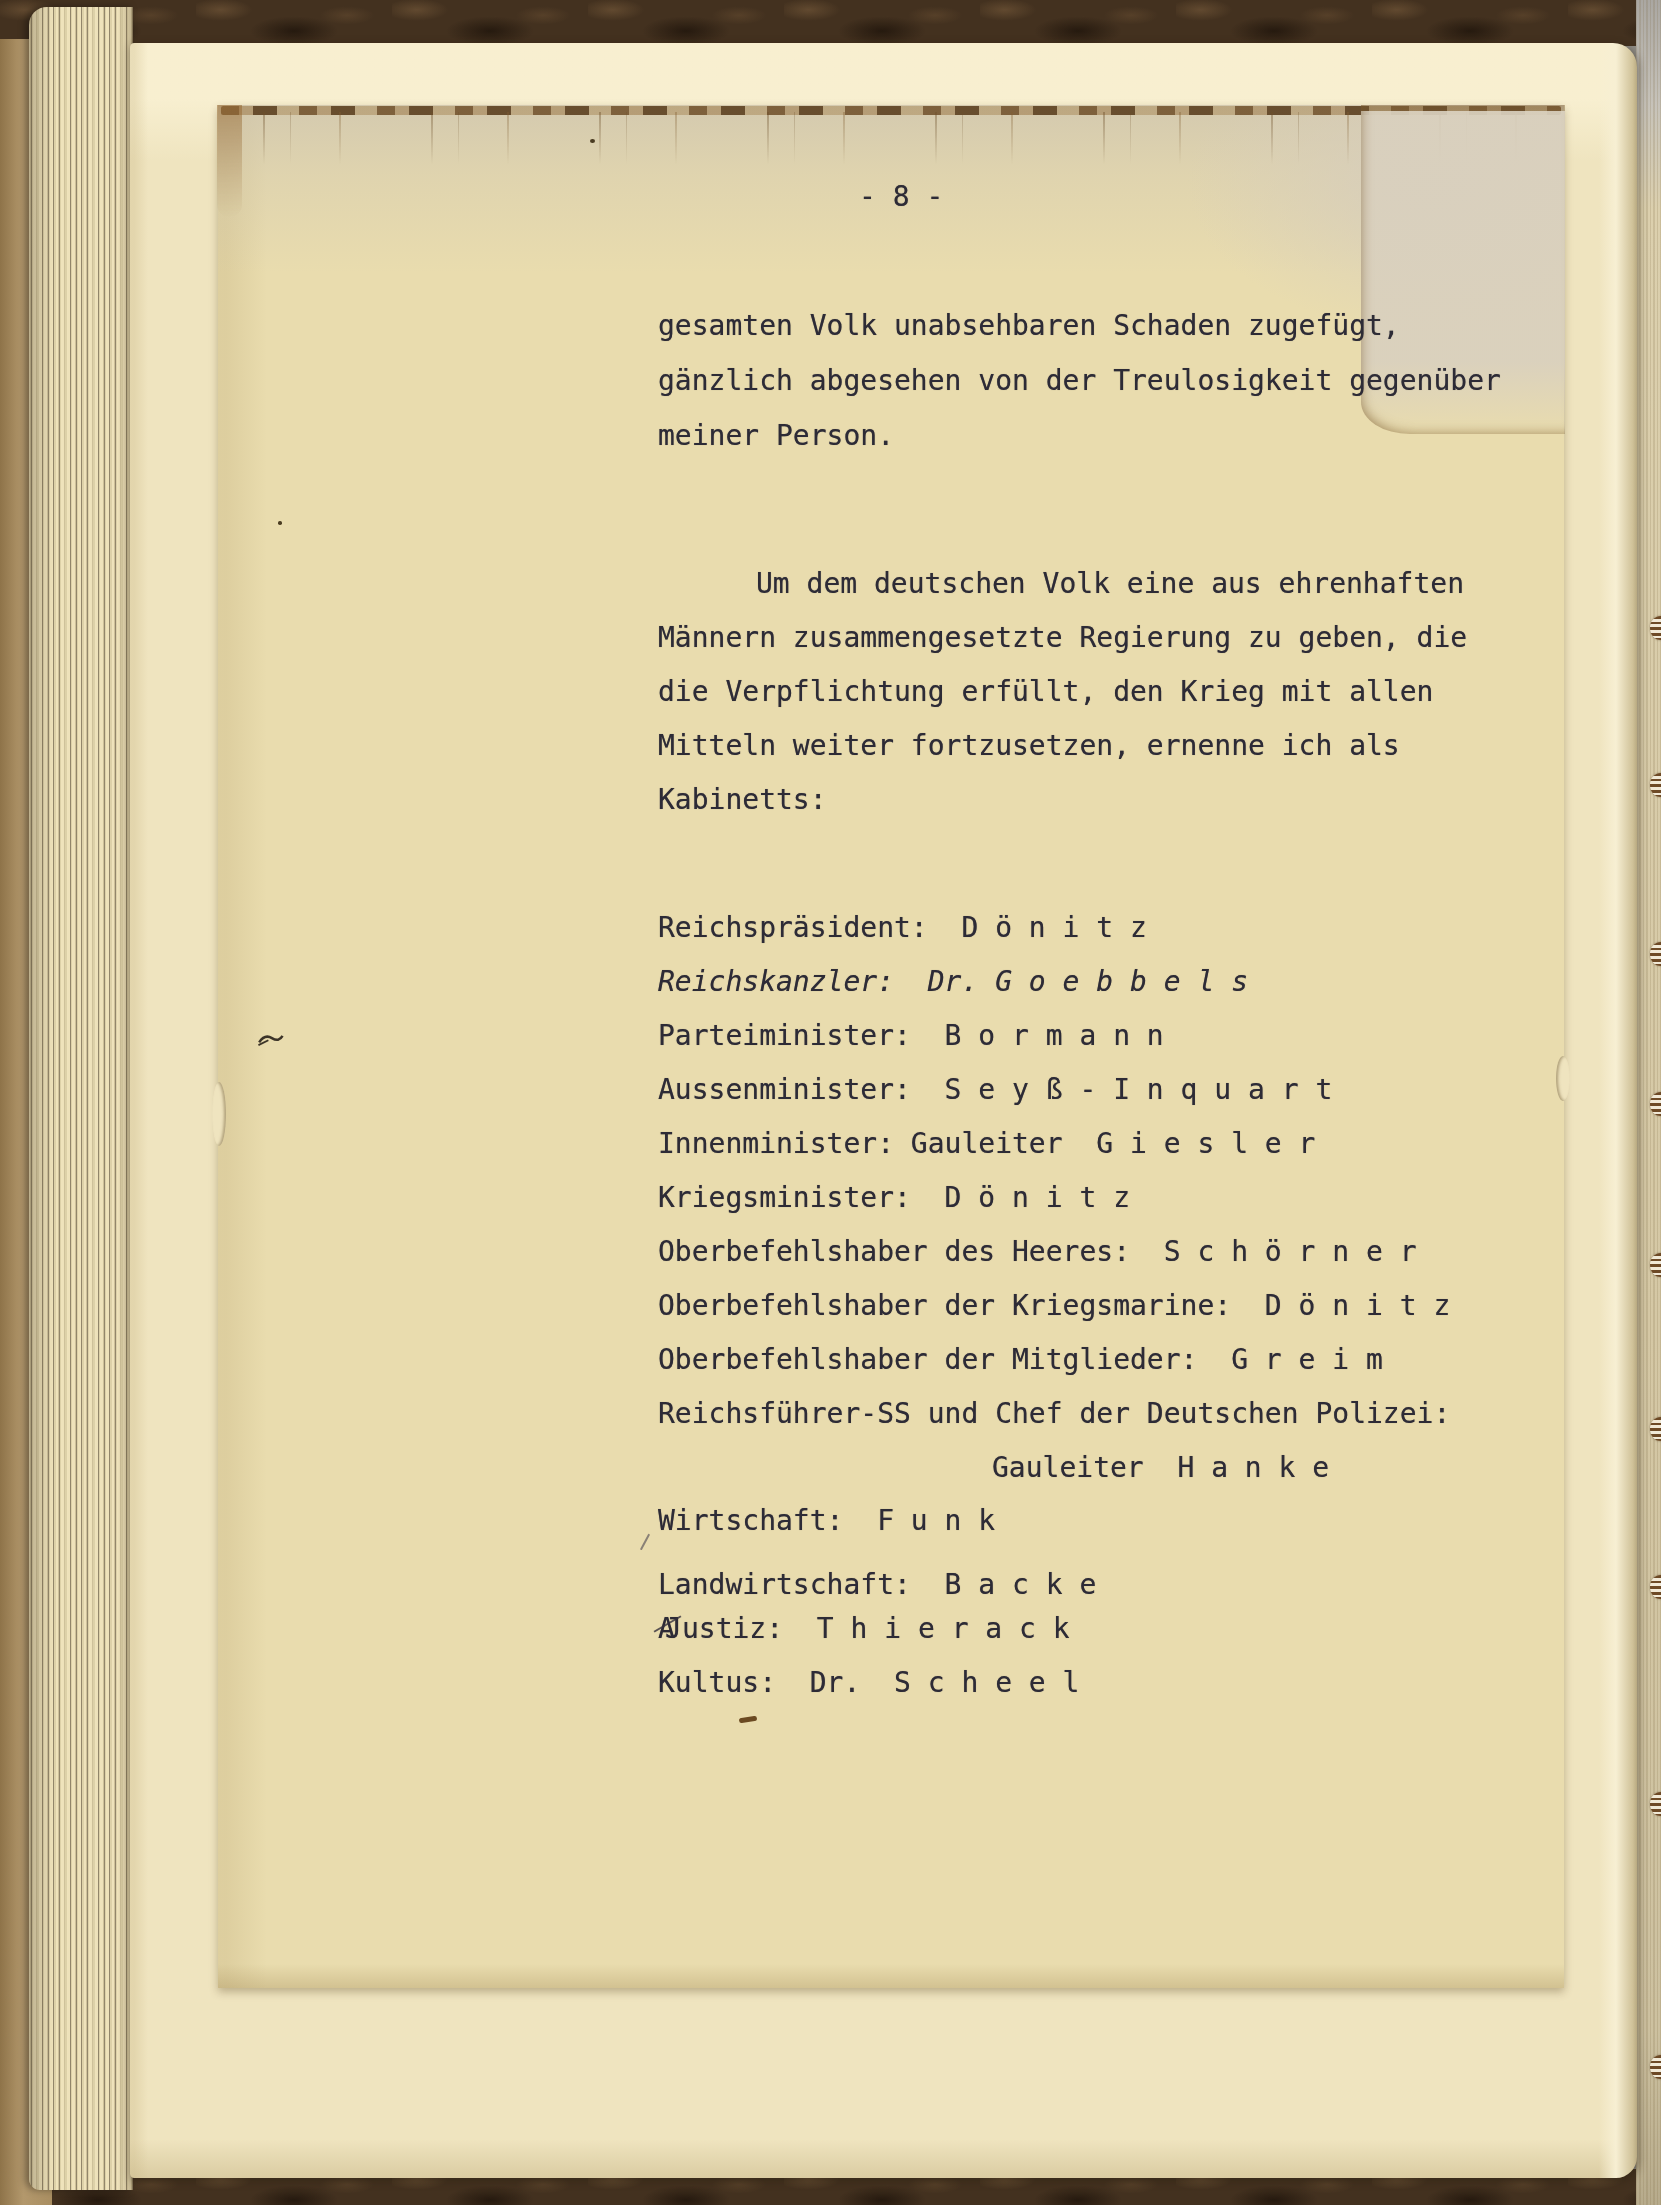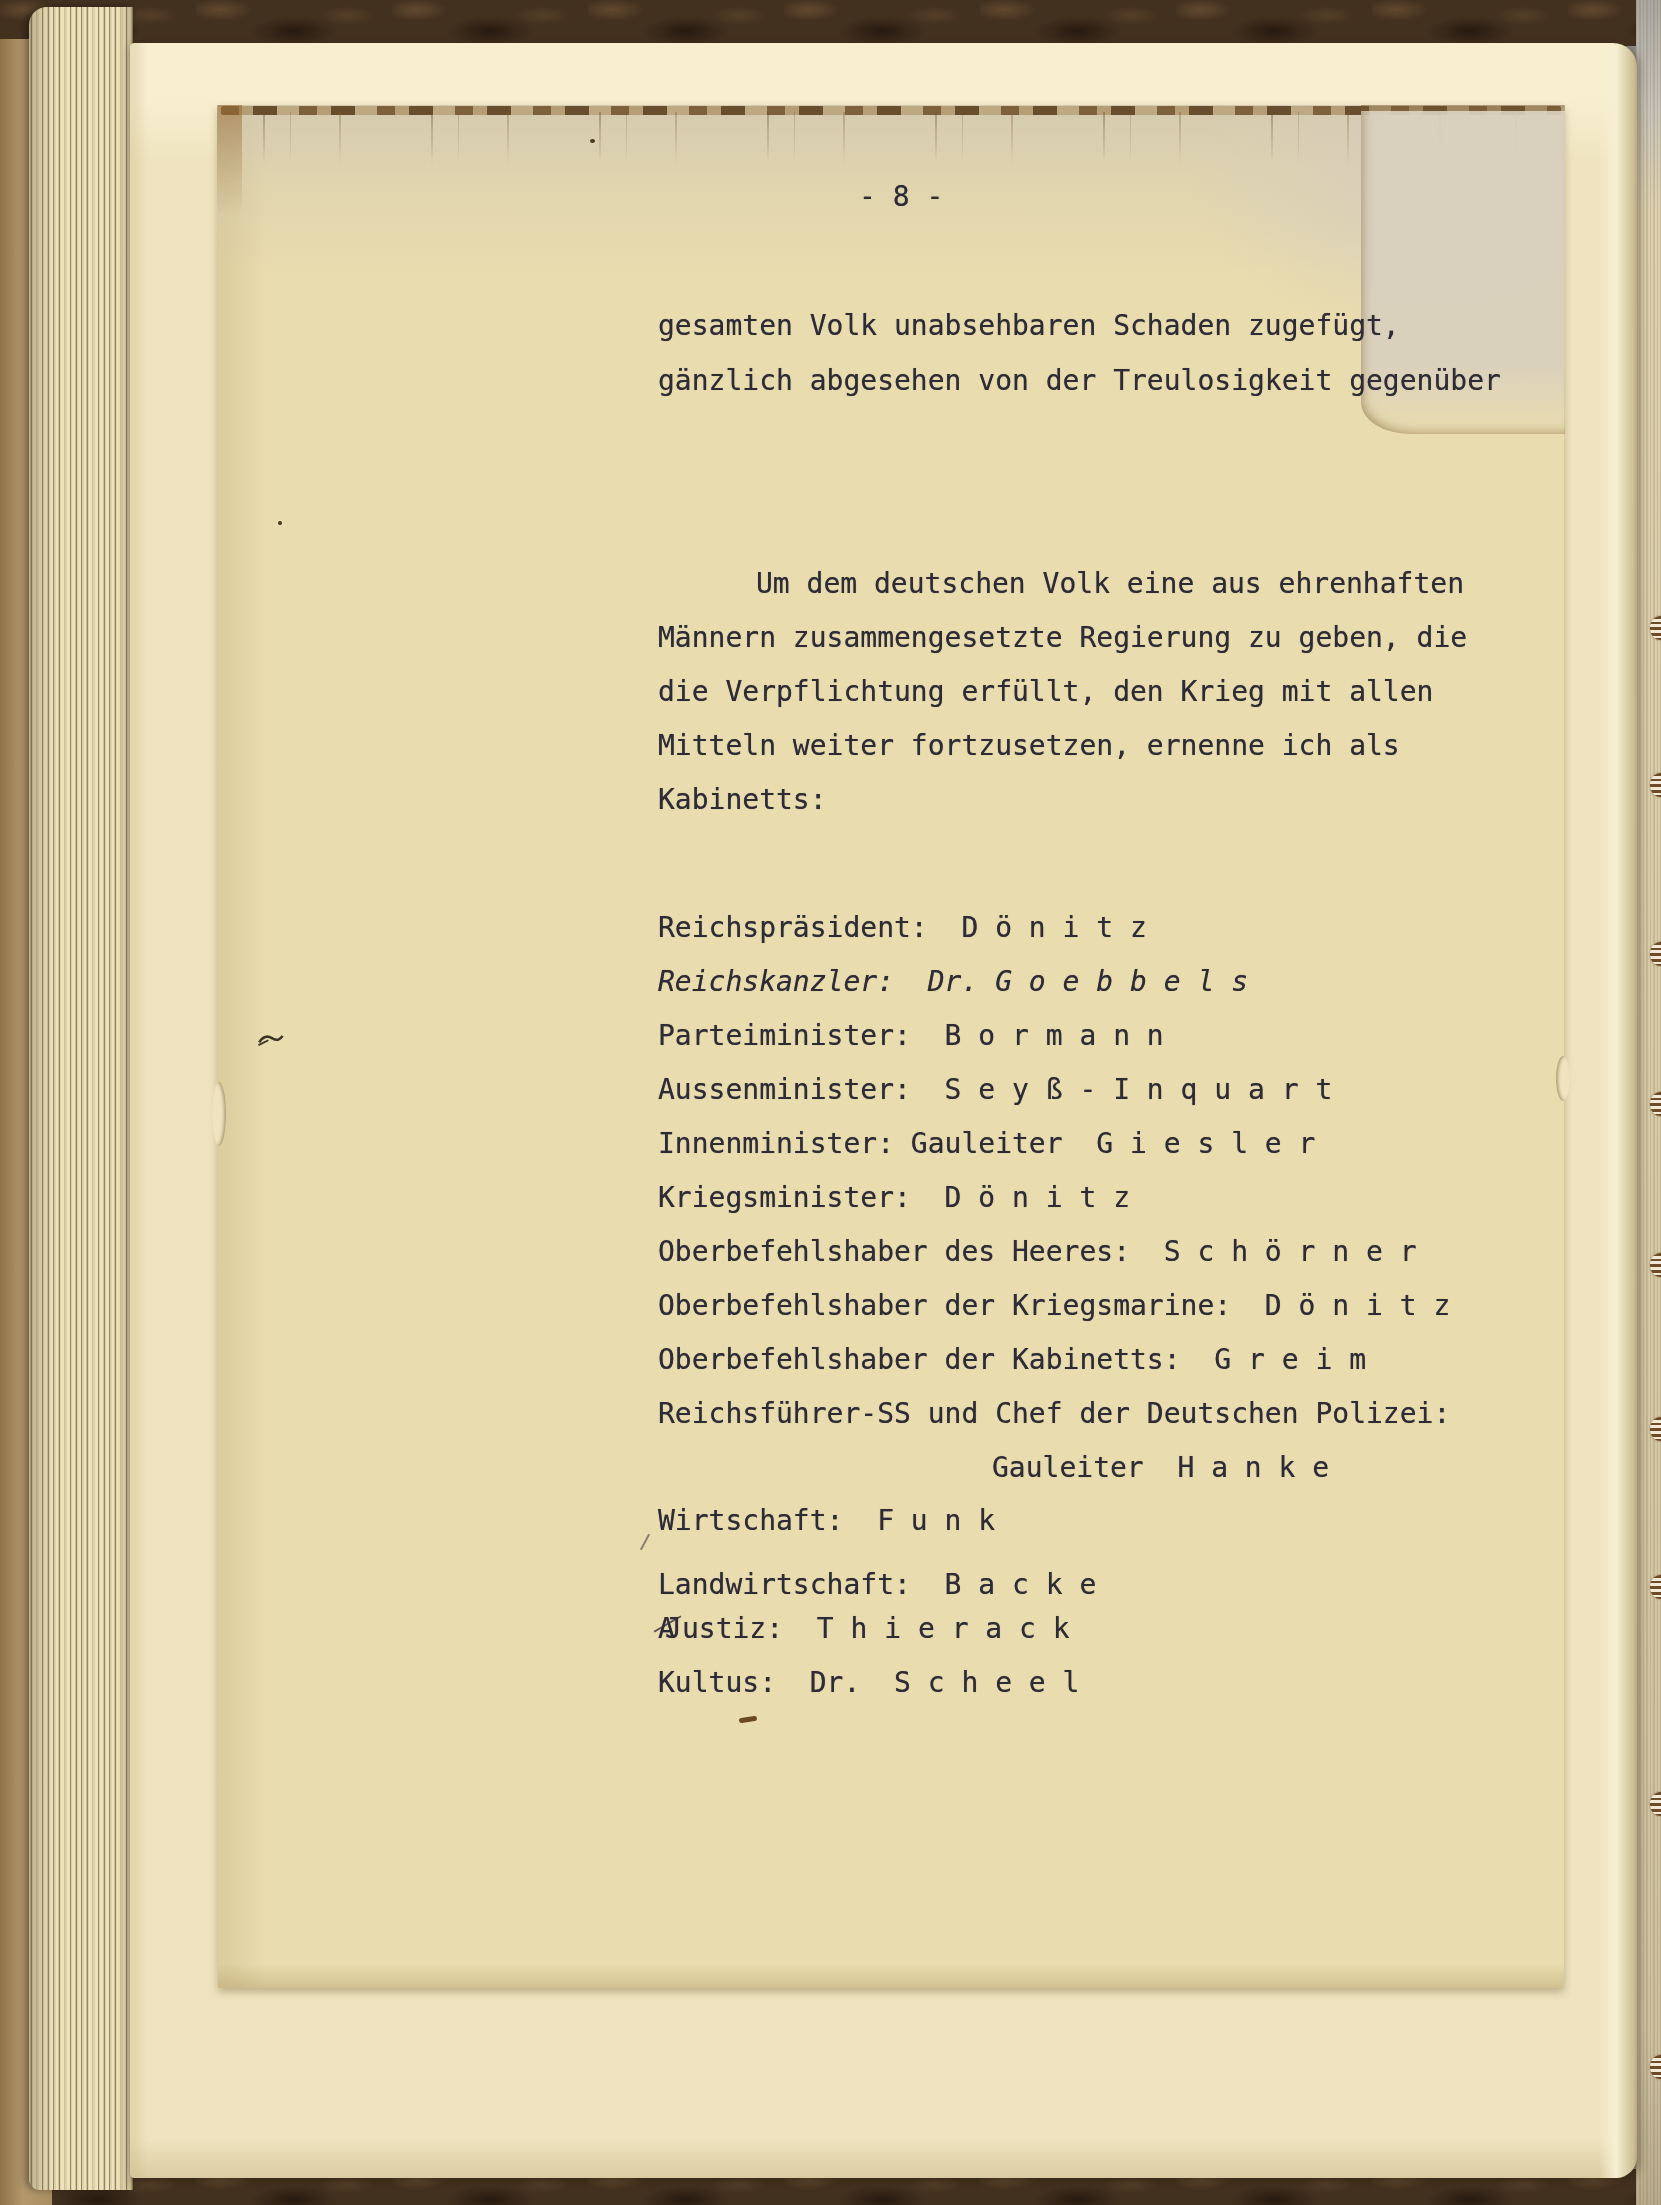--- a/index.html
+++ b/index.html
@@ -160,40 +160,41 @@
       <path d="M3 16 Q11 4 21 10 T36 7" stroke="#3c3428" stroke-width="3.5" fill="none"></path>
       <path d="M2 20 L16 13" stroke="#3c3428" stroke-width="2.5" fill="none"></path>
     </svg>
     <div class="abs slash-mark" style="left:426px;top:1428px;"></div>
 
     <div class="abs tw page-number" style="left:641px;top:76px;">- 8 -</div>
 
     <div class="abs para para1" style="left:440px;top:193px;">
       <span class="tw tw-line">gesamten Volk unabsehbaren Schaden zugefügt,</span>
       <span class="tw tw-line">gänzlich abgesehen von der Treulosigkeit gegenüber</span>
+      <span class="tw tw-line">meiner Person.</span>
     </div>
 
     <div class="abs para indent-first" style="left:440px;top:452px;">
       <span class="tw tw-line">Um dem deutschen Volk eine aus ehrenhaften</span>
       <span class="tw tw-line">Männern zusammengesetzte Regierung zu geben, die</span>
       <span class="tw tw-line">die Verpflichtung erfüllt, den Krieg mit allen</span>
       <span class="tw tw-line">Mitteln weiter fortzusetzen, ernenne ich als</span>
       <span class="tw tw-line">Kabinetts:</span>
     </div>
 
     <div>
       <div class="cab-row tw" style="top:806px;"><span>Reichspräsident:  D ö n i t z</span></div>
       <div class="cab-row tw" style="top:860px;font-style:italic;"><span>Reichskanzler:  Dr. G o e b b e l s</span></div>
       <div class="cab-row tw" style="top:914px;"><span>Parteiminister:  B o r m a n n</span></div>
       <div class="cab-row tw" style="top:968px;"><span>Aussenminister:  S e y ß - I n q u a r t</span></div>
       <div class="cab-row tw" style="top:1022px;"><span>Innenminister: Gauleiter  G i e s l e r</span></div>
       <div class="cab-row tw" style="top:1076px;"><span>Kriegsminister:  D ö n i t z</span></div>
       <div class="cab-row tw" style="top:1130px;"><span>Oberbefehlshaber des Heeres:  S c h ö r n e r</span></div>
       <div class="cab-row tw" style="top:1184px;text-align:center;"><span>Oberbefehlshaber der Kriegsmarine:  D ö n i t z</span></div>
-      <div class="cab-row tw" style="top:1238px;"><span>Oberbefehlshaber der Kabinetts:  G r e i m</span></div>
+      <div class="cab-row tw" style="top:1238px;"><span>Oberbefehlshaber der Mitglieder:  G r e i m</span></div>
       <div class="cab-row tw" style="top:1292px;"><span>Reichsführer-SS und Chef der Deutschen Polizei:</span></div>
       <div class="cab-row cab-indent tw" style="top:1346px;"><span>Gauleiter  H a n k e</span></div>
       <div class="cab-row tw" style="top:1399px;"><span>Wirtschaft:  F u n k</span></div>
       <div class="cab-row tw" style="top:1453px;margin-top:10px;"><span>Landwirtschaft:  B a c k e</span></div>
       <div class="cab-row tw" style="top:1507px;"><span class="struck">A</span><span>Justiz:  T h i e r a c k</span></div>
       <div class="cab-row tw" style="top:1561px;"><span>Kultus:  Dr.  S c h e e l</span></div>
     </div>
   </div>
 
 </div>

